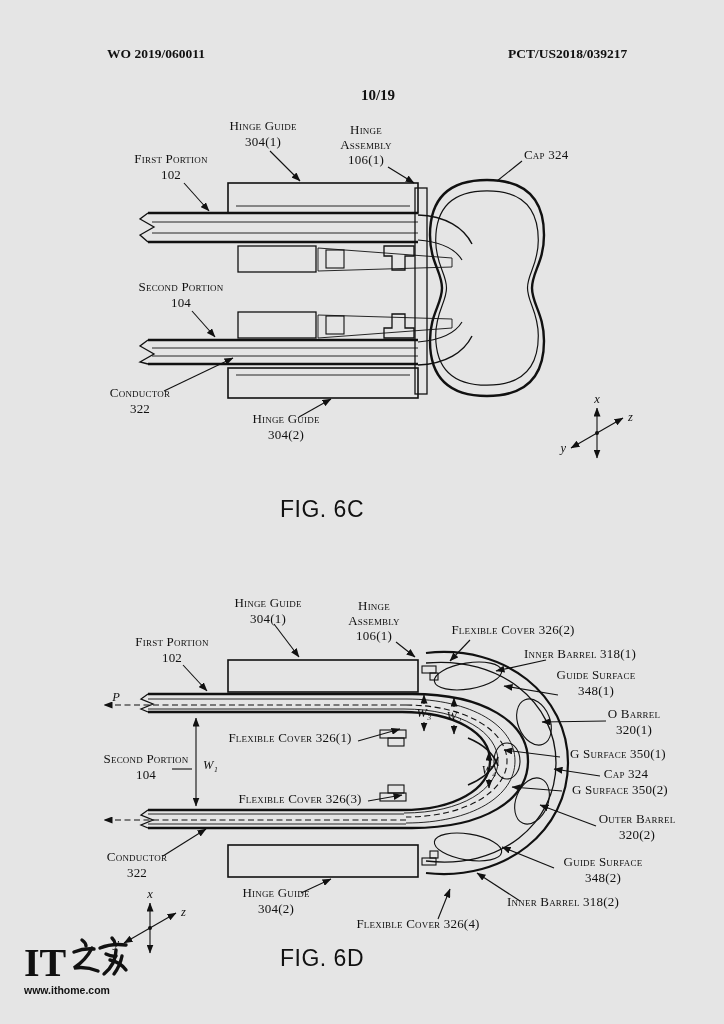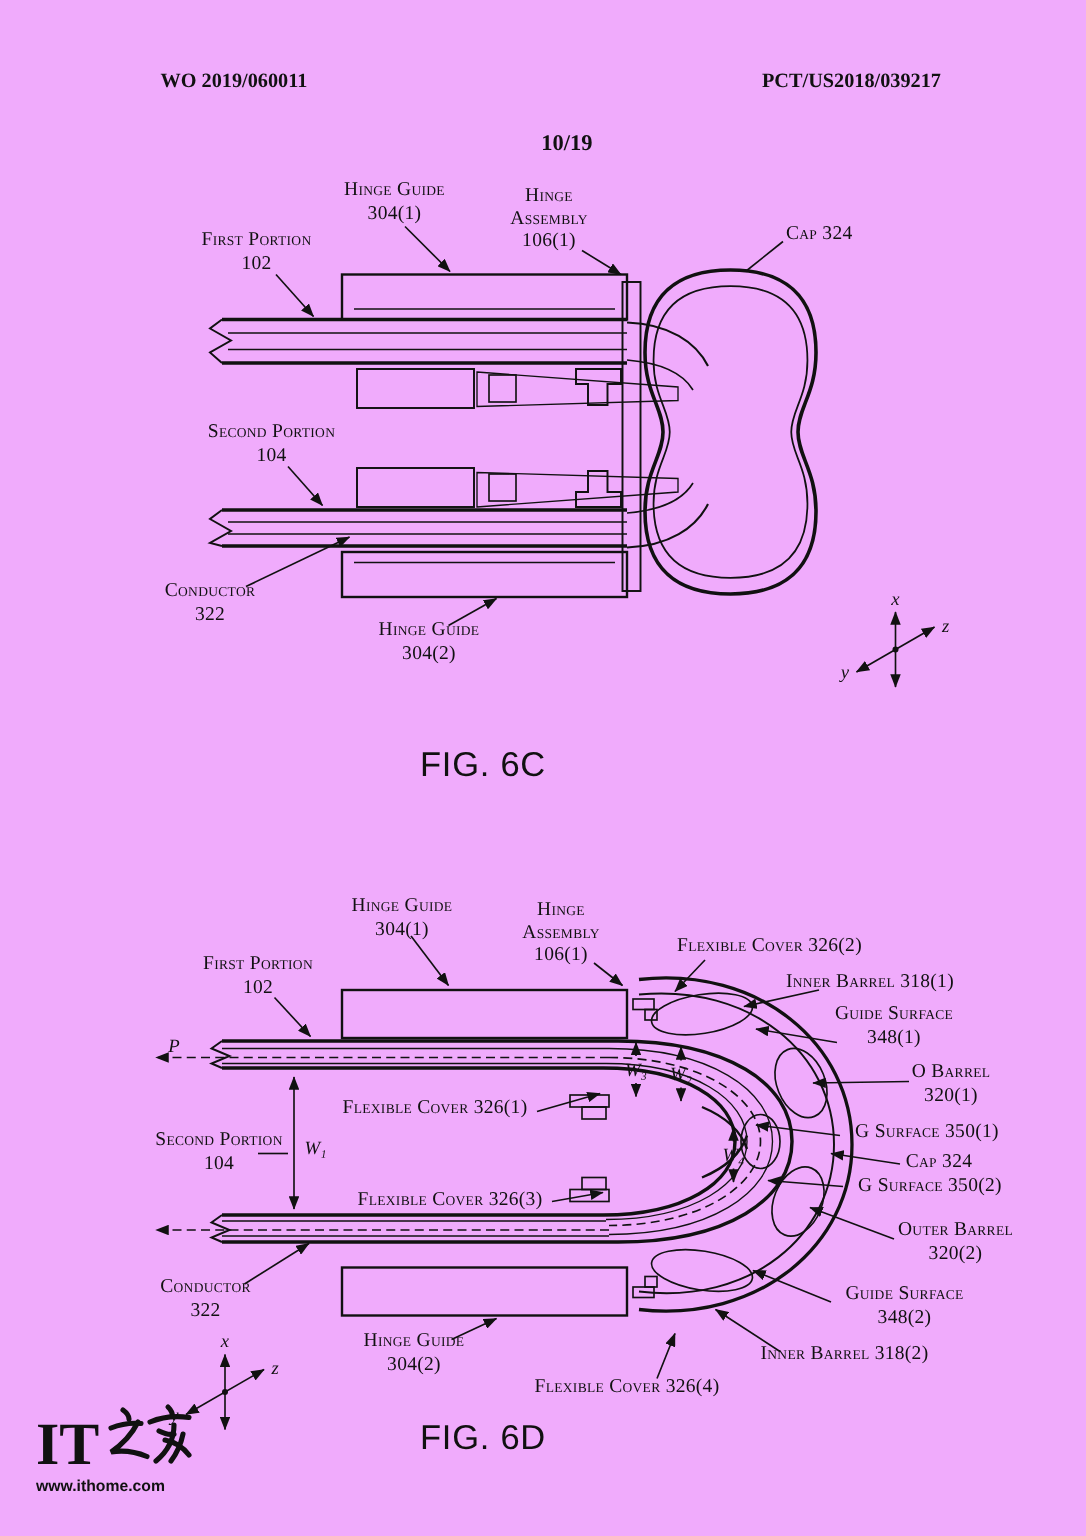--- a/index.html
+++ b/index.html
@@ -1,17 +1,17 @@
 <!DOCTYPE html>
 <html><head>
 <meta charset="utf-8">
 <style>
   html,body { margin:0; padding:0; background:#888; }
   .page {
-    position:relative; width:724px; height:1024px; background:#f0abfc;
+    position:relative; width:724px; height:1024px; background:#e5e5e5;
     margin:0 auto; overflow:hidden;
     font-family:"Liberation Serif","DejaVu Serif",serif;
   }
   svg { position:absolute; top:0; left:0; }
   text { fill:#111; }
   .lbl  { font-family:"Liberation Serif","DejaVu Serif",serif; font-size:13px;
           font-variant:small-caps; letter-spacing:.2px; }
   .mid  { text-anchor:middle; }
   .endA { text-anchor:end; }
   .hdr  { font-family:"Liberation Serif","DejaVu Serif",serif; font-weight:bold; font-size:13.5px; }

